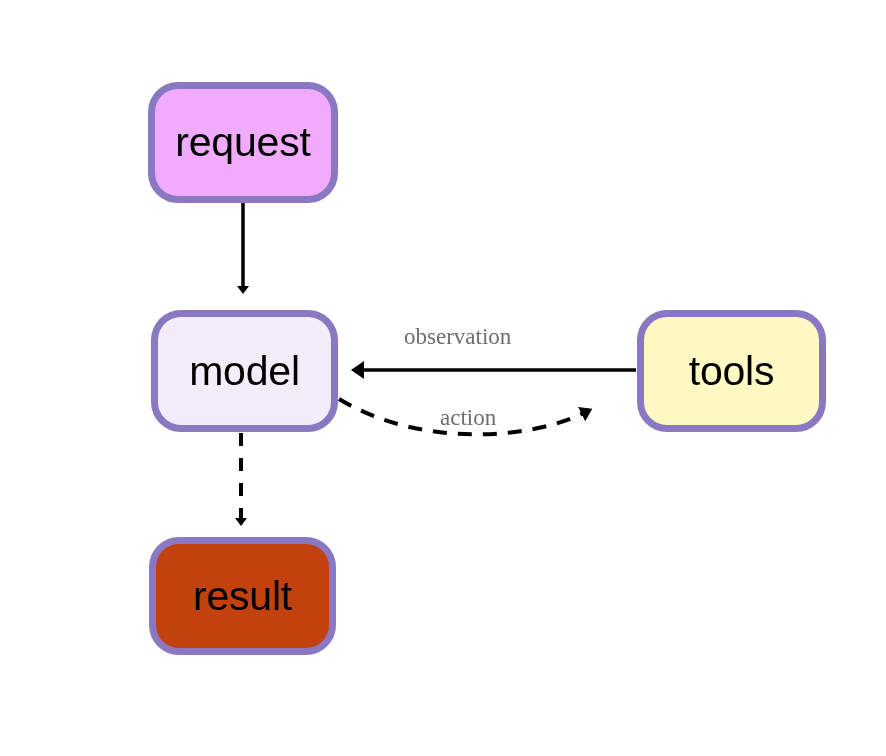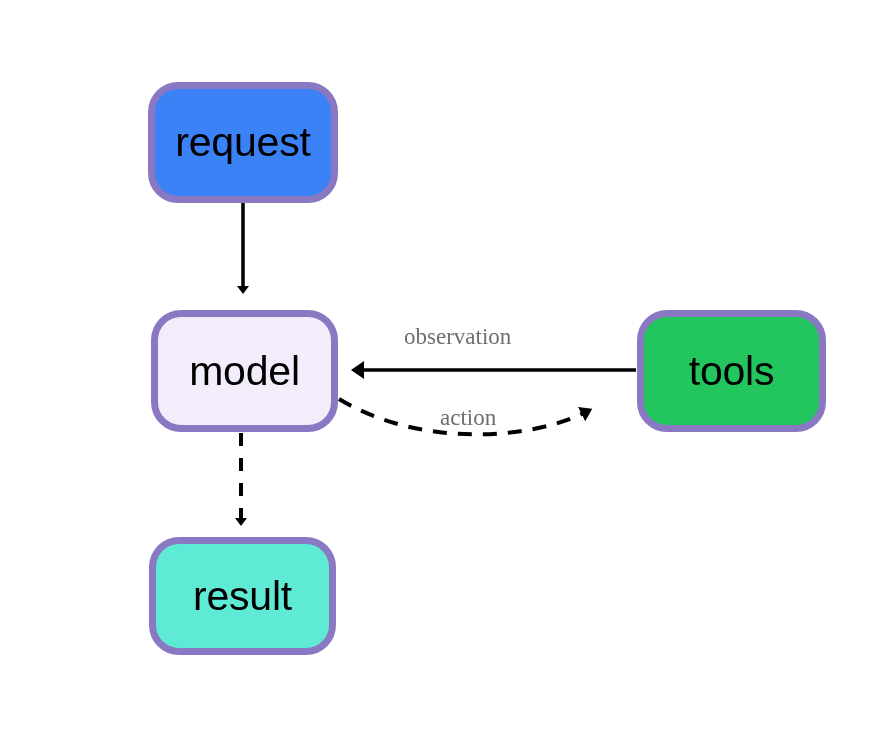--- a/index.html
+++ b/index.html
@@ -118,33 +118,33 @@
 
     <g>
       <path d="M 339 399 C 420 448, 530 440, 586 412" fill="none" stroke="#000000" stroke-width="4" stroke-dasharray="14 11" marker-end="url(#arrow-curve)"></path>
     </g>
 
     <g>
       <line x1="241" y1="433" x2="241" y2="522" stroke="#000000" stroke-width="4" stroke-dasharray="13 12" marker-end="url(#arrow-down)"></line>
     </g>
   </svg>
 
-  <div class="node" id="node-request" style="background:#3b82f6; border-color:#8a79c2;">
+  <div class="node" id="node-request" style="background:#f0abfc; border-color:#8a79c2;">
     <span class="node-label">request</span>
   </div>
 
   <div class="node" id="node-model" style="background:#f2ecfb; border-color:#8a79c2;">
     <span class="node-label">model</span>
   </div>
 
-  <div class="node" id="node-tools" style="background:#22c55e; border-color:#8a79c2;">
+  <div class="node" id="node-tools" style="background:#fef9c3; border-color:#8a79c2;">
     <span class="node-label">tools</span>
   </div>
 
-  <div class="node" id="node-result" style="background:#5eead4; border-color:#8a79c2;">
+  <div class="node" id="node-result" style="background:#c2410c; border-color:#8a79c2;">
     <span class="node-label">result</span>
   </div>
 
   <span class="edge-label" id="label-observation">observation</span>
 
   <span class="edge-label" id="label-action">action</span>
 
 </div>
 
 </body></html>

